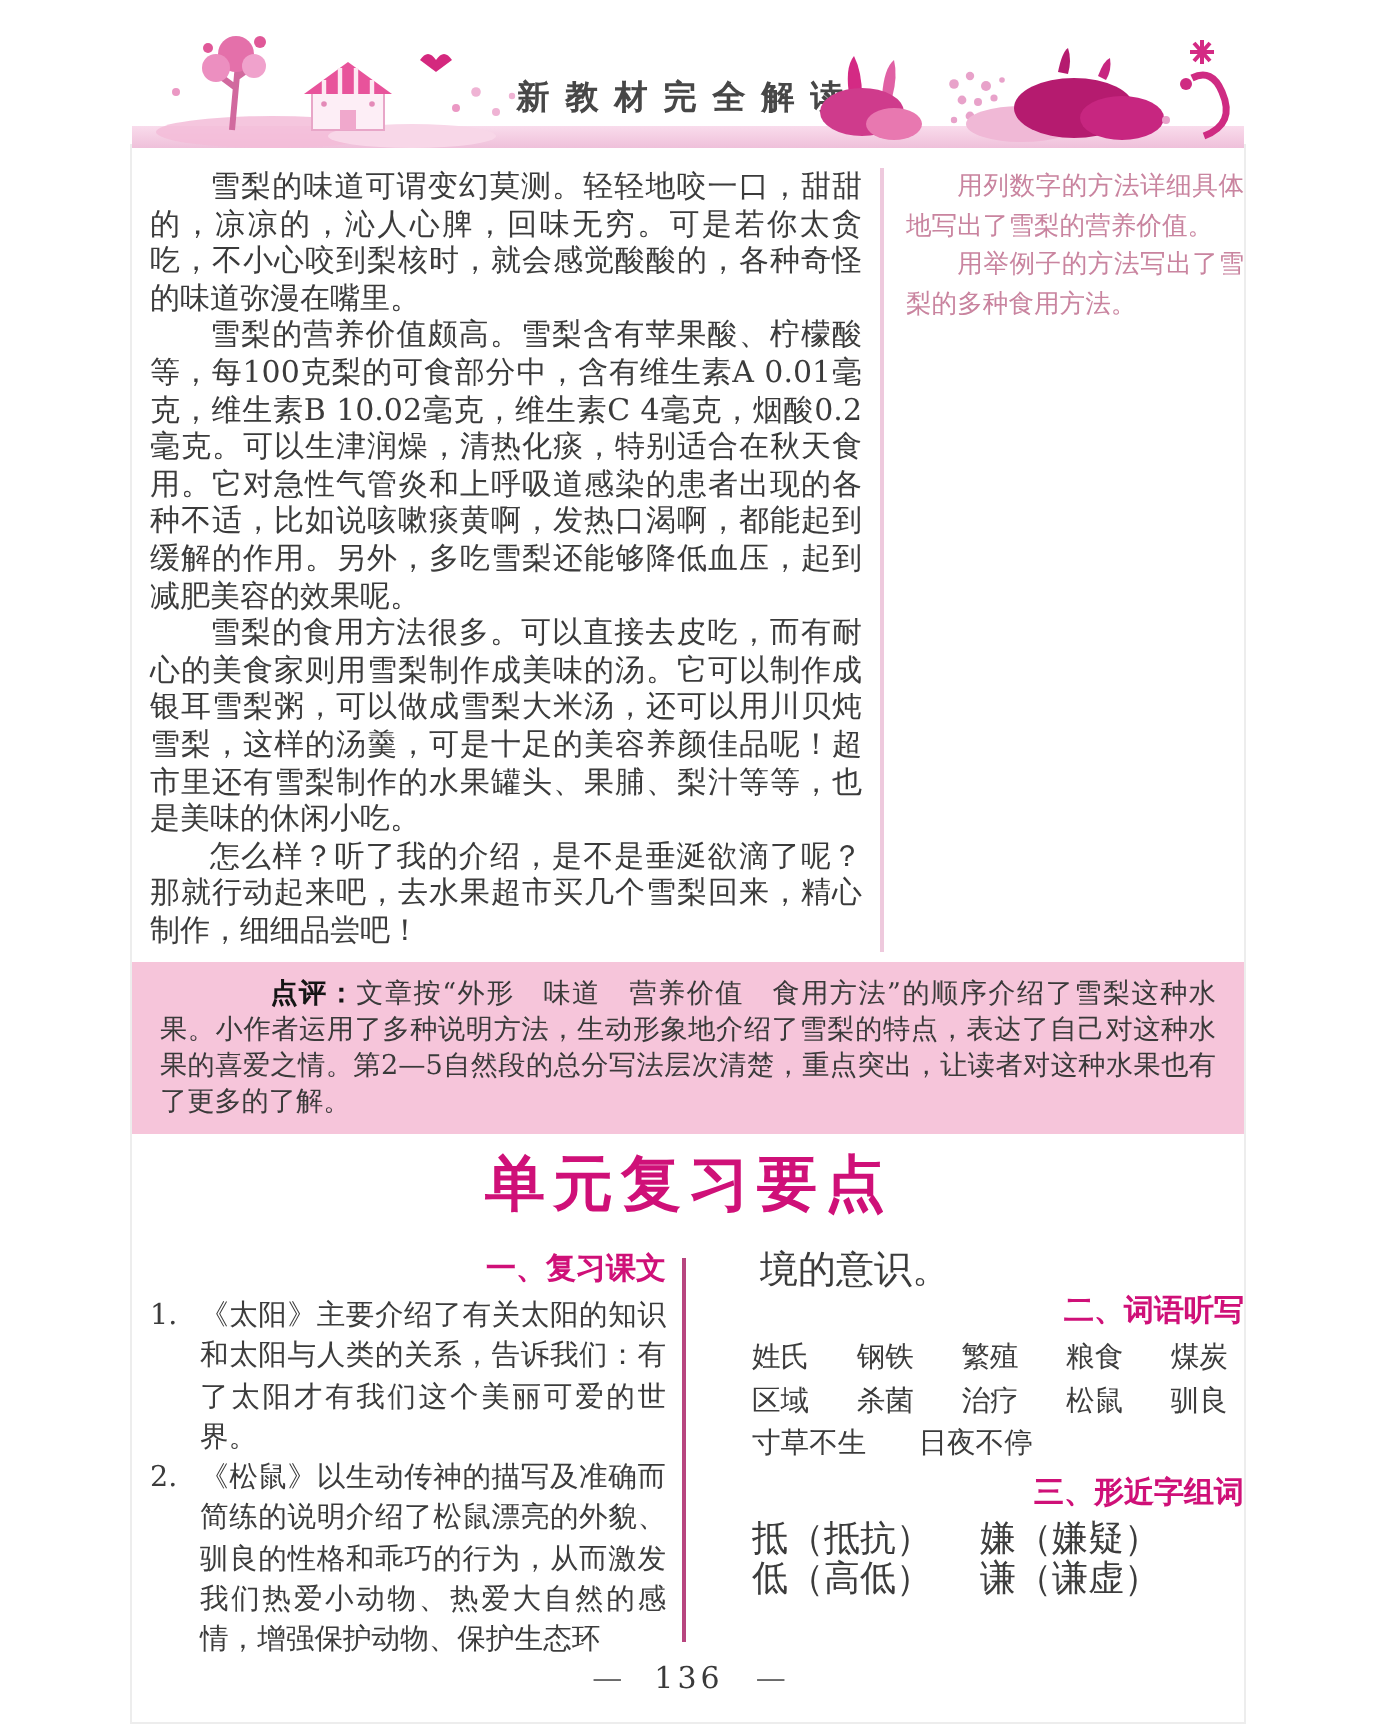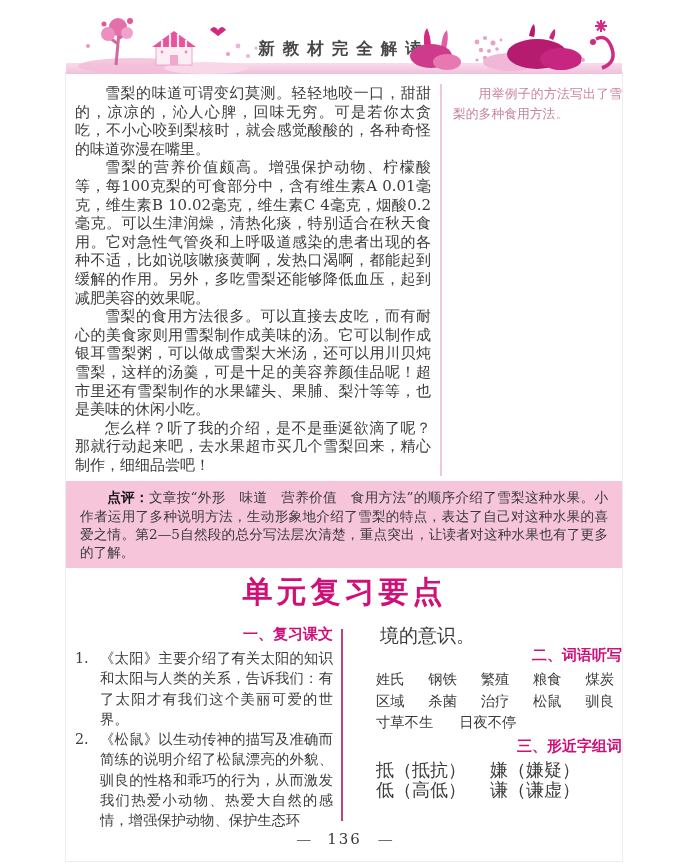--- a/index.html
+++ b/index.html
@@ -31,21 +31,21 @@
     color:var(--annotation,#c9849f);text-align:justify;}
   .annotations p{margin:0;text-indent:2em;}
   .ann-0{margin-top:33px;}
   .ann-1{margin-top:122px;}
 
   
   .comment{position:absolute;top:481px;left:66px;width:556px;box-sizing:border-box;
     background:var(--comment_bg,#f6c5da);padding:7px 14px;font-size:13.6px;
     line-height:18px;text-align:justify;color:#3a3a3a;}
   .comment p{margin:0;text-indent:2em;}
-  .comment .comment-label{font-family:Liberation Serif, serif;color:#151515;}
+  .comment .comment-label{font-family:Liberation Serif, serif;color:#151515;margin-left:28px;}
 
   
   .unit-title{position:absolute;top:572px;left:0;width:689px;text-align:center;
     font-size:30px;font-weight:bold;letter-spacing:4px;
     color:var(--accent,#cf1078);}
   .columns{position:absolute;top:625px;left:75px;width:547px;height:210px;}
   .col-left{position:absolute;left:0;top:0;width:258px;}
   .col-divider{position:absolute;left:266px;top:4px;width:2px;height:192px;
     background:#b8457f;}
   .col-right{position:absolute;left:286px;top:0;width:261px;}
@@ -130,26 +130,27 @@
     </g>
     <path d="M207,52 q16,-6 9,-22 q-5,-12 -15,-7" stroke="#cf2b82" stroke-width="3.5" fill="none"></path>
     <circle cx="198" cy="26" r="3" fill="#cf2b82"></circle>
     <circle cx="188" cy="44" r="2" fill="#e8a2ca"></circle>
   </svg>
 </div>
 
 <div class="main">
   <div class="article">
     <p>雪梨的味道可谓变幻莫测。轻轻地咬一口，甜甜的，凉凉的，沁人心脾，回味无穷。可是若你太贪吃，不小心咬到梨核时，就会感觉酸酸的，各种奇怪的味道弥漫在嘴里。</p>
-    <p>雪梨的营养价值颇高。增强保护动物、柠檬酸等，每100克梨的可食部分中，含有维生素A 0.01毫克，维生素B 10.02毫克，维生素C 4毫克，烟酸0.2毫克。可以生津润燥，清热化痰，特别适合在秋天食用。它对急性气管炎和上呼吸道感染的患者出现的各种不适，比如说咳嗽痰黄啊，发热口渴啊，都能起到缓解的作用。另外，多吃雪梨还能够降低血压，起到减肥美容的效果呢。</p>
+    <p>雪梨的营养价值颇高。雪梨含有苹果酸、柠檬酸等，每100克梨的可食部分中，含有维生素A 0.01毫克，维生素B 10.02毫克，维生素C 4毫克，烟酸0.2毫克。可以生津润燥，清热化痰，特别适合在秋天食用。它对急性气管炎和上呼吸道感染的患者出现的各种不适，比如说咳嗽痰黄啊，发热口渴啊，都能起到缓解的作用。另外，多吃雪梨还能够降低血压，起到减肥美容的效果呢。</p>
     <p>雪梨的食用方法很多。可以直接去皮吃，而有耐心的美食家则用雪梨制作成美味的汤。它可以制作成银耳雪梨粥，可以做成雪梨大米汤，还可以用川贝炖雪梨，这样的汤羹，可是十足的美容养颜佳品呢！超市里还有雪梨制作的水果罐头、果脯、梨汁等等，也是美味的休闲小吃。</p>
     <p>怎么样？听了我的介绍，是不是垂涎欲滴了呢？那就行动起来吧，去水果超市买几个雪梨回来，精心制作，细细品尝吧！</p>
   </div>
   <div class="ann-divider"></div>
   <div class="annotations">
+    <p class="ann-0">用列数字的方法详细具体地写出了雪梨的营养价值。</p>
     <p class="ann-1">用举例子的方法写出了雪梨的多种食用方法。</p>
   </div>
 </div>
 
 <div class="comment">
   <p><b class="comment-label">点评：</b><span>文章按“外形　味道　营养价值　食用方法”的顺序介绍了雪梨这种水果。小作者运用了多种说明方法，生动形象地介绍了雪梨的特点，表达了自己对这种水果的喜爱之情。第2—5自然段的总分写法层次清楚，重点突出，让读者对这种水果也有了更多的了解。</span></p>
 </div>
 
 <div class="unit-title">单元复习要点</div>
 

